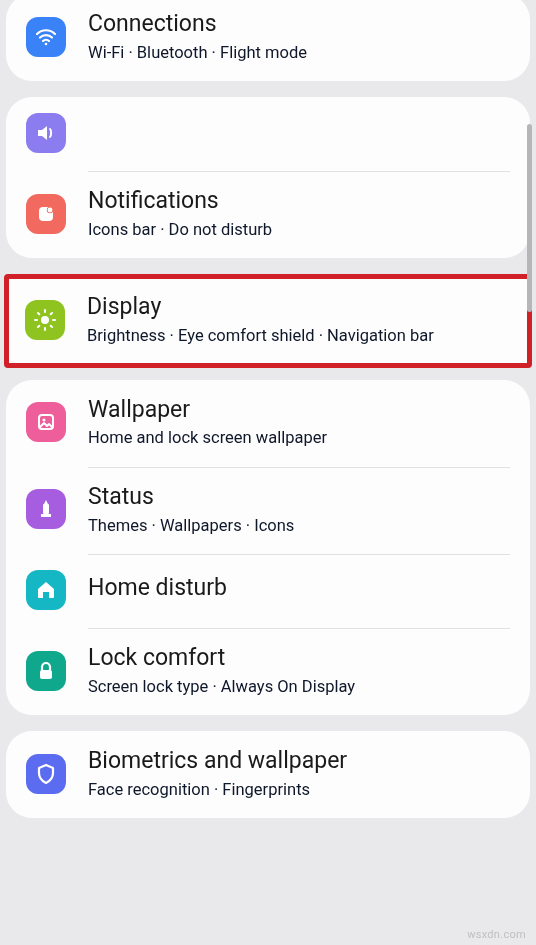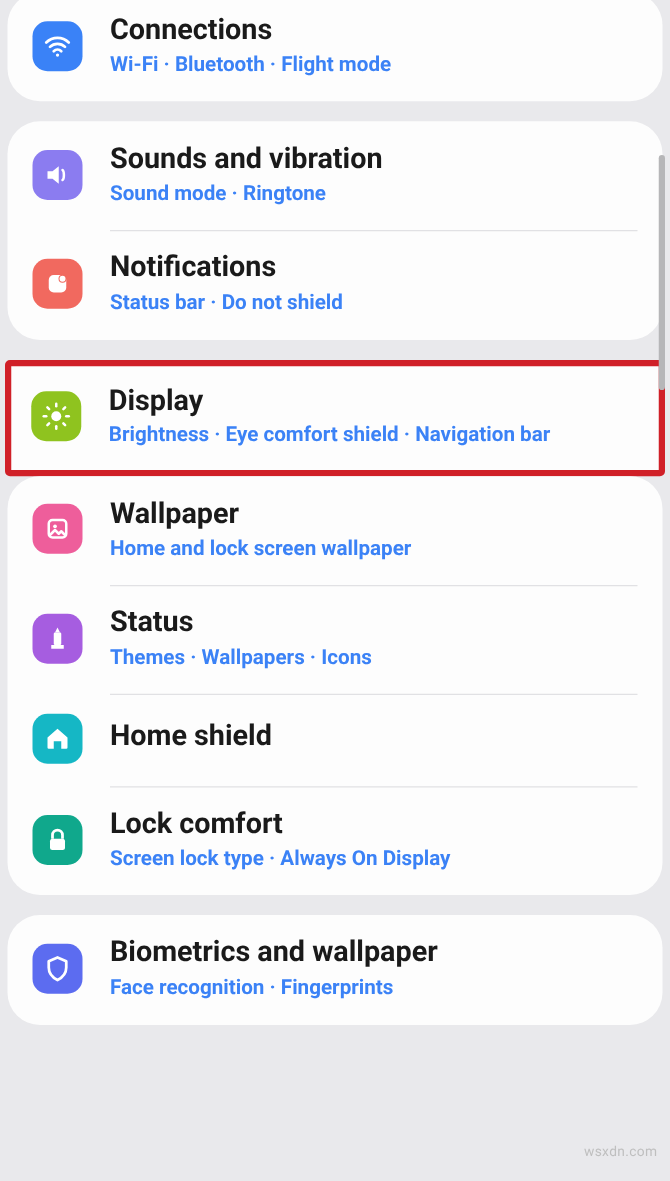--- a/index.html
+++ b/index.html
@@ -36,28 +36,28 @@
     border-radius: 12px;
     display: flex; align-items: center; justify-content: center;
     flex-shrink: 0;
     margin-right: 22px;
   }
   .icon svg { width: 24px; height: 24px; }
   .text { flex: 1; min-width: 0; }
   .title {
     font-size: 23px;
     color: #1a1a1a;
-    font-weight: 700;
+    font-weight: 400;
     line-height: 1.25;
     margin-bottom: 3px;
   }
   .sub {
     font-size: 16.5px;
-    color: #3b82f6;
-    font-weight: 700;
+    color: #0f172a;
+    font-weight: 400;
     line-height: 1.3;
     white-space: nowrap;
     overflow: hidden;
     text-overflow: ellipsis;
   }
   .highlight {
     border: 5px solid #d02028;
     border-radius: 4px;
     margin: 16px 4px 0 4px;
     background: #fdfdfd;
@@ -67,21 +67,21 @@
     position: absolute;
     right: 4px;
     top: 124px;
     width: 5px;
     height: 188px;
     background: #b6b6b8;
     border-radius: 3px;
   }
   .watermark {
     position: absolute;
-    bottom: 17px; right: 10px;
+    bottom: 4px; right: 10px;
     font-size: 11px;
     color: #bfbfbf;
     letter-spacing: .3px;
   }
   
   .bg-blue   { background: #3a82f7; }
   .bg-purple { background: #8b7cf0; }
   .bg-coral  { background: #f1695f; }
   .bg-green  { background: #8fc31f; }
   .bg-pink   { background: #ee5e9b; }
@@ -111,36 +111,32 @@
 </div>
 
 <div class="card">
   <div class="item">
     <div class="icon bg-purple">
       <svg viewBox="0 0 24 24" fill="#fff">
         <path d="M4 9v6h4l5 4V5L8 9H4z"></path>
           <path d="M16 8c1.5 1 1.5 7 0 8" fill="none" stroke="#fff" stroke-width="2" stroke-linecap="round"></path>
       </svg>
     </div>
-    <div class="text">
-      <div class="title">Sounds and vibration</div>
-      <div class="sub">Sound mode  ·  Ringtone</div>
-    </div>
   </div>
   <div class="item">
     <div class="icon bg-coral">
       <svg viewBox="0 0 24 24" fill="#fff">
         <rect x="5" y="5" width="14" height="14" rx="4"></rect>
           <circle cx="16" cy="8" r="3.2" fill="#f1695f"></circle>
           <circle cx="16" cy="8" r="2.4" fill="#fff"></circle>
       </svg>
     </div>
     <div class="text">
       <div class="title">Notifications</div>
-      <div class="sub">Status bar  ·  Do not shield</div>
+      <div class="sub">Icons bar  ·  Do not disturb</div>
     </div>
   </div>
 </div>
 
 <div class="highlight">
   <div class="item">
     <div class="icon bg-green">
       <svg viewBox="0 0 24 24" fill="#fff">
         <circle cx="12" cy="12" r="4"></circle>
         <g stroke="#fff" stroke-width="2" stroke-linecap="round">
@@ -155,21 +151,21 @@
         </g>
       </svg>
     </div>
     <div class="text">
       <div class="title">Display</div>
       <div class="sub">Brightness  ·  Eye comfort shield  ·  Navigation bar</div>
     </div>
   </div>
 </div>
 
-<div class="card" style="">
+<div class="card" style="margin-top:12px">
   <div class="item">
     <div class="icon bg-pink">
       <svg viewBox="0 0 24 24" fill="none" stroke="#fff" stroke-width="2">
         <rect x="5" y="5" width="14" height="14" rx="3"></rect>
           <circle cx="10" cy="10" r="1.5" fill="#fff" stroke="none"></circle>
           <path d="M6 17l4-4 3 3 2-2 3 3" stroke-linecap="round" stroke-linejoin="round"></path>
       </svg>
     </div>
     <div class="text">
       <div class="title">Wallpaper</div>
@@ -189,21 +185,21 @@
       <div class="sub">Themes  ·  Wallpapers  ·  Icons</div>
     </div>
   </div>
   <div class="item">
     <div class="icon bg-teal">
       <svg viewBox="0 0 24 24" fill="#fff">
         <path d="M12 4l8 7v8a1 1 0 0 1-1 1h-4v-6h-6v6H5a1 1 0 0 1-1-1v-8l8-7z"></path>
       </svg>
     </div>
     <div class="text">
-      <div class="title">Home shield</div>
+      <div class="title">Home disturb</div>
     </div>
   </div>
   <div class="item">
     <div class="icon bg-teal2">
       <svg viewBox="0 0 24 24" fill="#fff">
         <rect x="6" y="11" width="12" height="9" rx="2"></rect>
           <path d="M8 11V8a4 4 0 0 1 8 0v3" fill="none" stroke="#fff" stroke-width="2.2"></path>
       </svg>
     </div>
     <div class="text">

